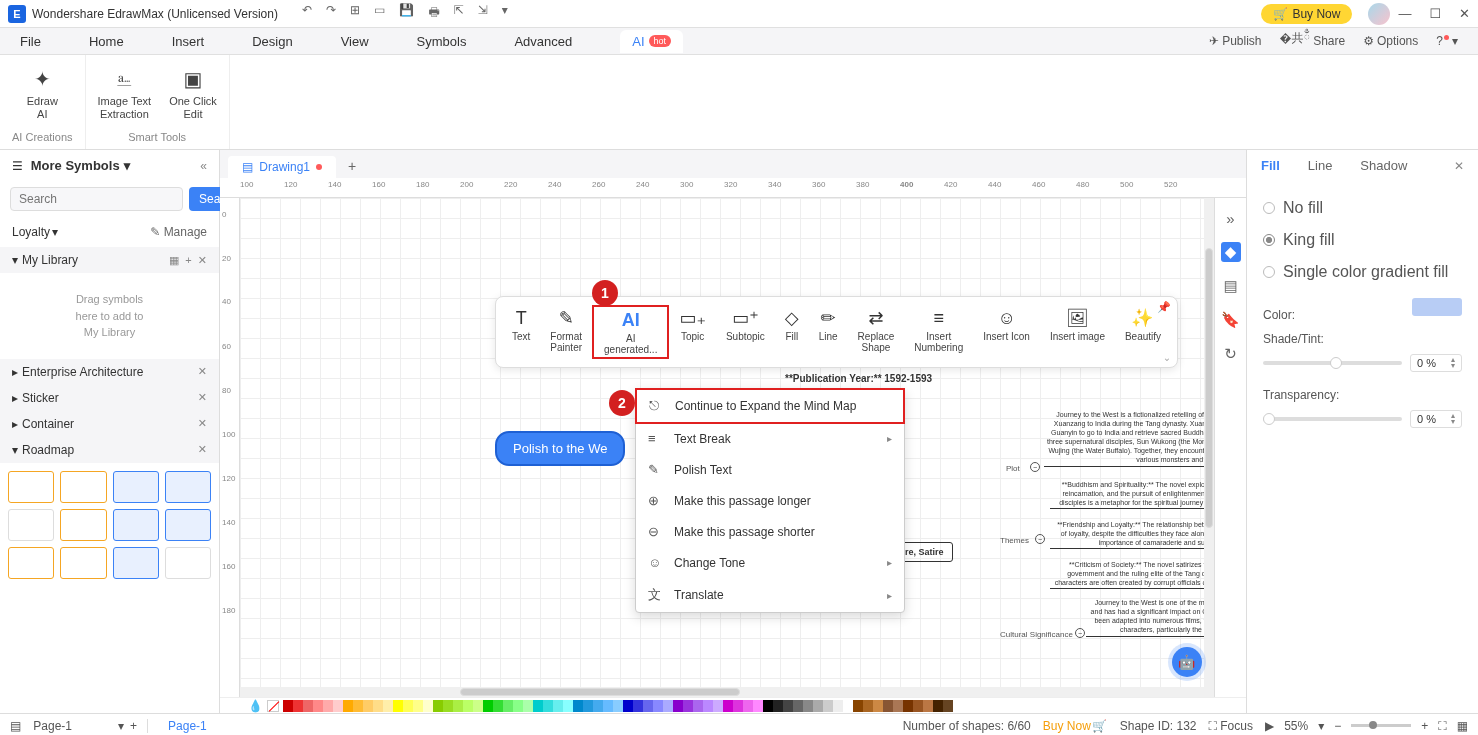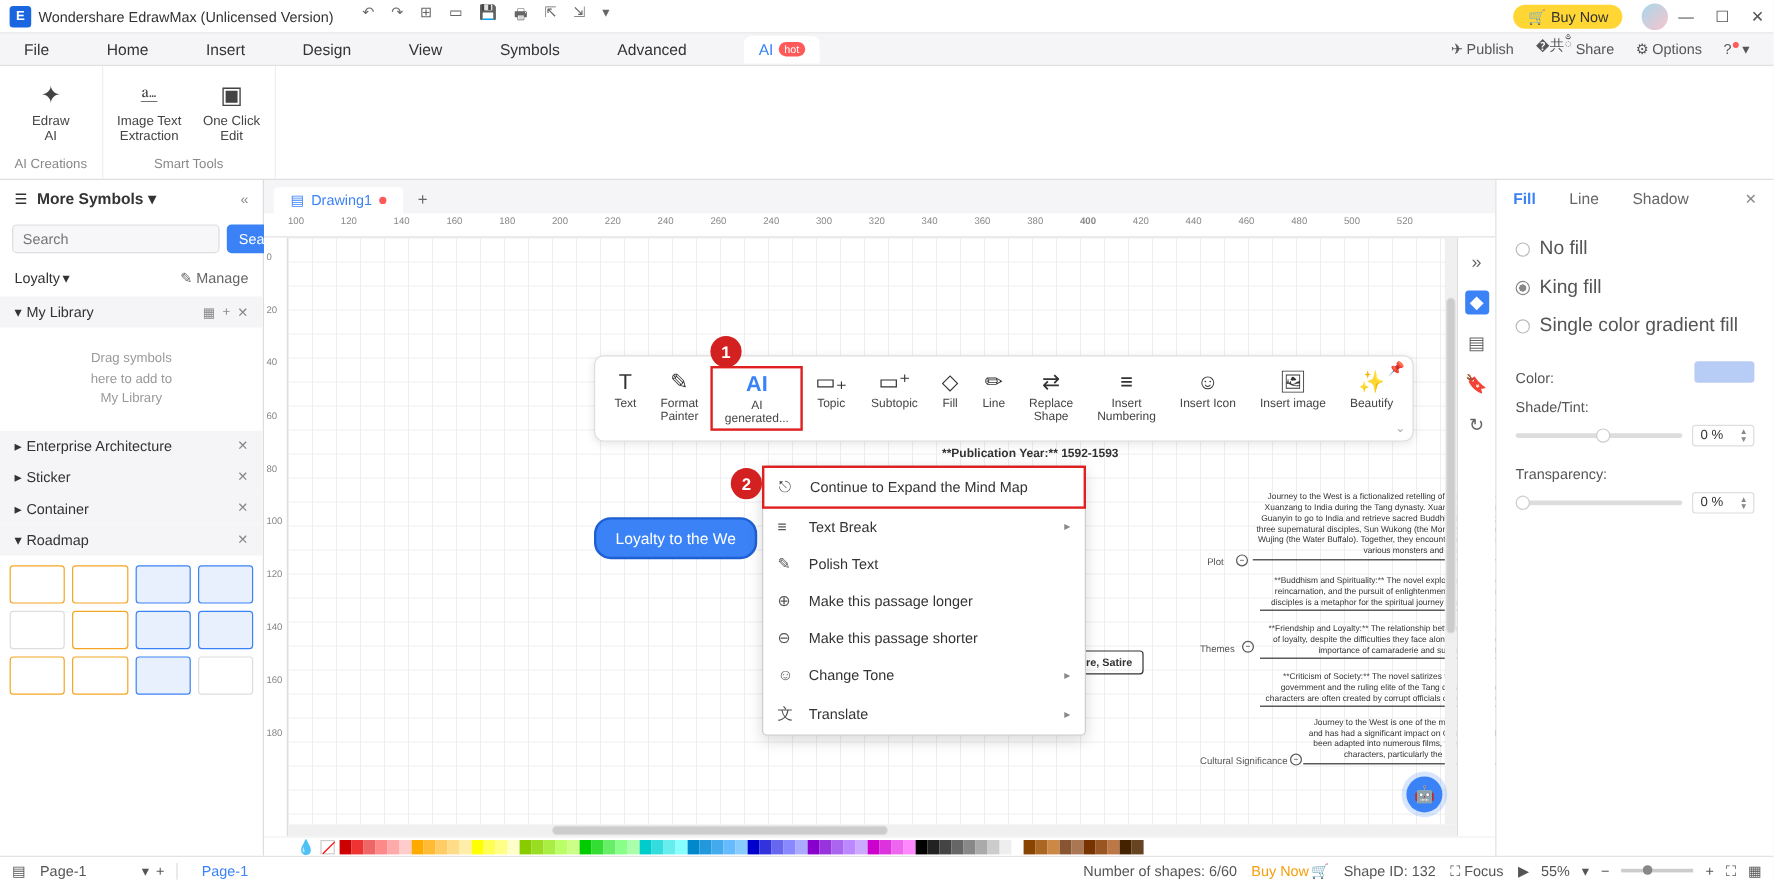--- a/index.html
+++ b/index.html
@@ -107,21 +107,21 @@
 .props-tabs { display: flex; padding: 8px 14px; gap: 28px; border-bottom: 1px solid transparent; align-items: center; }
 .props-tabs .pt { font-size: 13px; color: #666; cursor: pointer; }
 .props-tabs .pt.active { color: #3b82f6; font-weight: 600; }
 .props-tabs .close { margin-left: auto; color: #888; cursor: pointer; }
 .props-body { padding: 10px 16px; }
 .radio-row { display: flex; align-items: center; gap: 8px; padding: 7px 0; font-size: 16px; color: #555; }
 .radio-row .rad { width: 12px; height: 12px; border: 1.5px solid #bbb; border-radius: 50%; }
 .radio-row .rad.sel { border-color: #888; background: radial-gradient(circle, #888 40%, transparent 45%); }
 .prop-label { font-size: 12px; color: #555; margin-top: 10px; }
 .color-swatch { width: 50px; height: 18px; background: #b8cdf5; border-radius: 3px; margin-left: auto; }
-.prop-row { display: flex; align-items: center; margin: 10px 0; }
+.prop-row { display: flex; align-items: flex-start; margin: 10px 0; }
 .slider-row { display: flex; align-items: center; gap: 8px; margin-top: 8px; }
 .slider { flex: 1; height: 4px; background: #ddd; border-radius: 2px; position: relative; }
 .slider .thumb { width: 12px; height: 12px; background: #fff; border: 1px solid #ccc; border-radius: 50%; position: absolute; top: -4px; left: 48%; }
 .slider .thumb.zero { left: 0; }
 .pct-box { width: 52px; border: 1px solid #ddd; border-radius: 3px; padding: 2px 6px; font-size: 11px; display: flex; align-items: center; }
 .pct-box .spn { margin-left: auto; font-size: 8px; color: #888; line-height: 0.7; }
 
 
 .palette-bar { height: 16px; display: flex; align-items: center; padding-left: 28px; gap: 0; background: #fff; border-top: 1px solid #eee; }
 .palette-bar .none-sw { width: 12px; height: 12px; border: 1px solid #ccc; margin-right: 4px; position: relative; }
@@ -331,21 +331,21 @@
           <span class="tick" style="top: 144px;">60</span>
           <span class="tick" style="top: 188px;">80</span>
           <span class="tick" style="top: 232px;">100</span>
           <span class="tick" style="top: 276px;">120</span>
           <span class="tick" style="top: 320px;">140</span>
           <span class="tick" style="top: 364px;">160</span>
           <span class="tick" style="top: 408px;">180</span>
         </div>
 
       <div class="mm-heading" style="left:565px; top:175px;">**Publication Year:** 1592-1593</div>
-      <div class="mm-root">Loyalty to the We</div>
+      <div class="mm-root">Polish to the We</div>
       <div class="mm-node" style="left:665px; top:344px; border:1px solid #333; border-radius:3px; padding:4px 8px; font-weight:bold;">iture, Satire</div>
       <div class="mm-label" style="left:786px; top:266px;">Plot</div>
       <div class="mm-circle" style="left:810px; top:264px;">−</div>
       <div class="mm-label" style="left:780px; top:338px;">Themes</div>
       <div class="mm-circle" style="left:815px; top:336px;">−</div>
       <div class="mm-label" style="left:780px; top:432px;">Cultural Significance</div>
       <div class="mm-circle" style="left:855px; top:430px;">−</div>
 
       <div class="mm-text" style="left:823px; top:212px; width:288px; text-align:center;">Journey to the West is a fictionalized retelling of the pilgrimage of the Buddhist monk Xuanzang to India during the Tang dynasty. Xuanzang is instructed by the Bodhisattva Guanyin to go to India and retrieve sacred Buddhist texts. Along the way, he is joined by three supernatural disciples, Sun Wukong (the Monkey King), Zhu Bajie (the Pig), and Sha Wujing (the Water Buffalo). Together, they encounter obstacles and engage in battles with various monsters and evil spirits.</div>
       <div class="mm-text" style="left:835px; top:282px; width:275px; text-align:center;">**Buddhism and Spirituality:** The novel explores Buddhist concepts such as karma, reincarnation, and the pursuit of enlightenment. The pilgrimage of Xuanzang and his disciples is a metaphor for the spiritual journey of an individual seeking enlightenment.</div>

